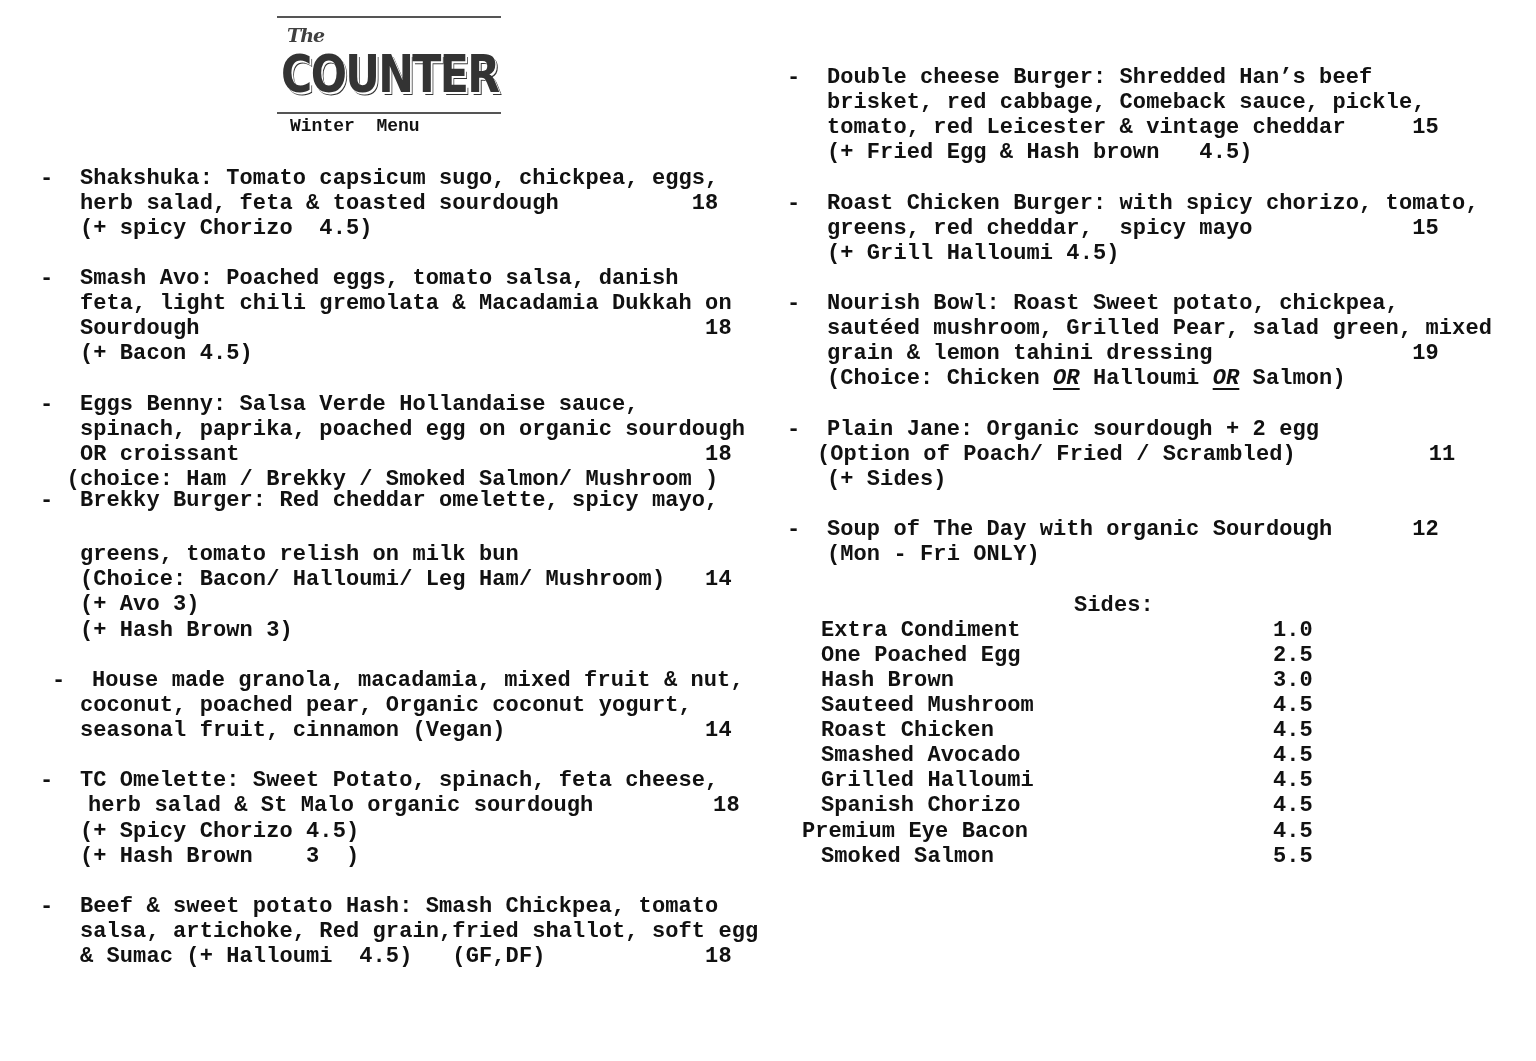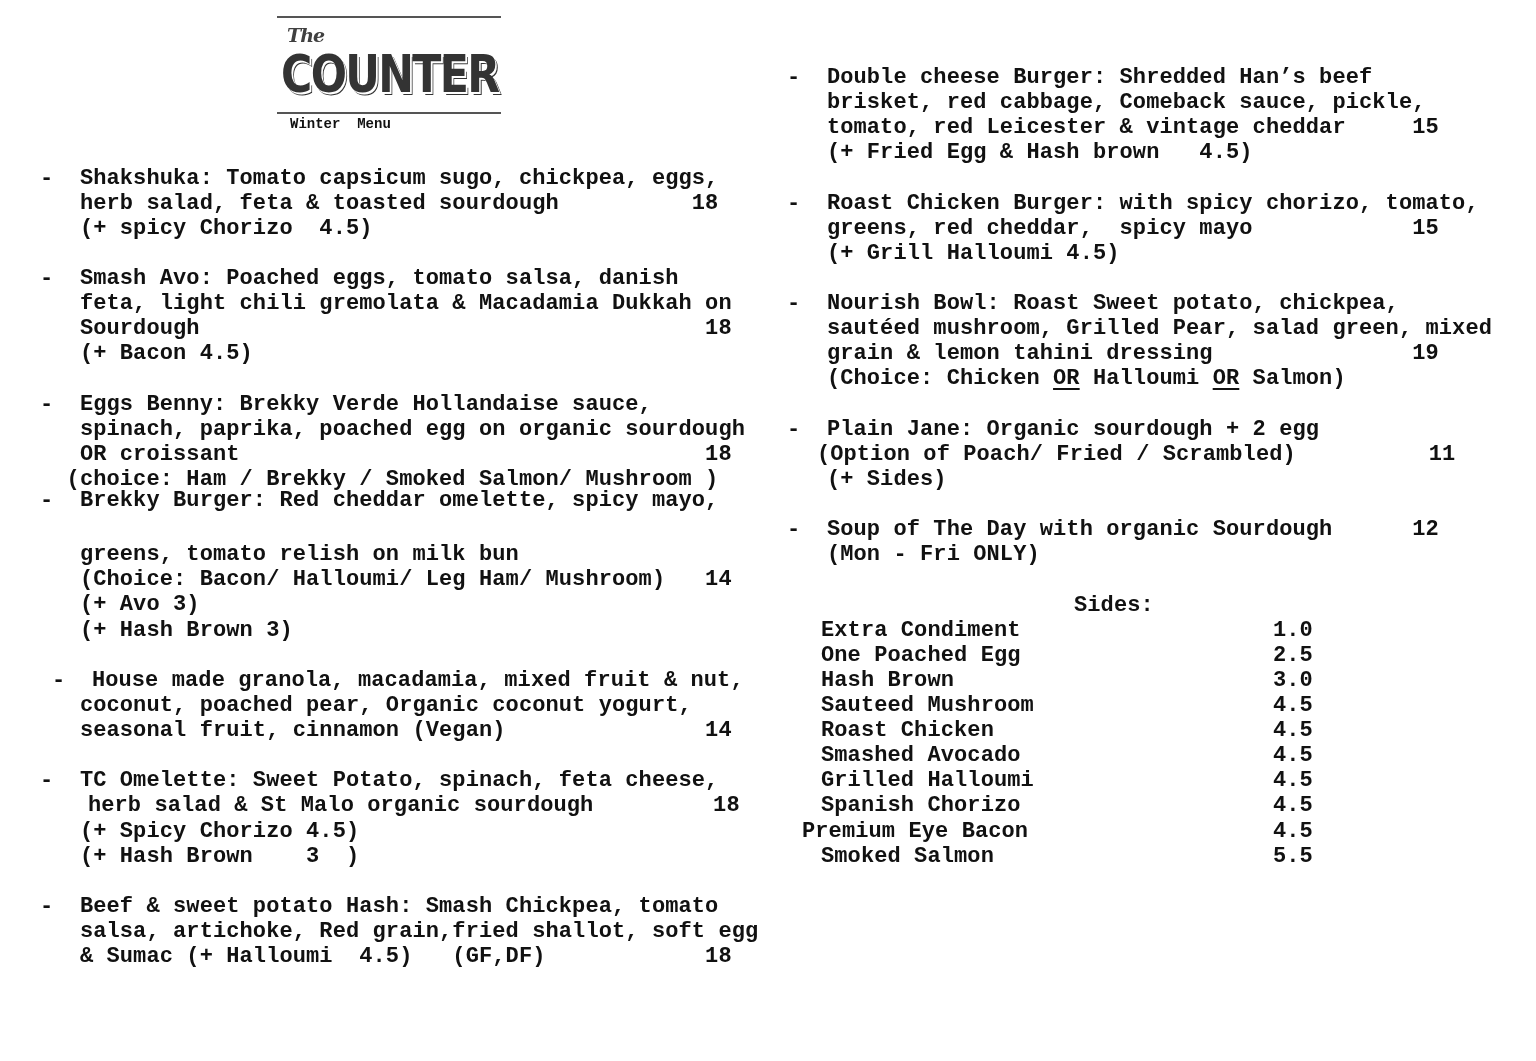--- a/index.html
+++ b/index.html
@@ -4,22 +4,22 @@
 <style>
   html, body { margin:0; padding:0; background:#ffffff; }
   body { width:1536px; height:1061px; position:relative; overflow:hidden;
          font-family:"Liberation Mono", "DejaVu Sans Mono", monospace; color:#111; }
   .line { position:absolute; white-space:pre; font-size:22px; font-weight:bold; line-height:25px; letter-spacing:0.1px; }
   .logo { position:absolute; left:277px; top:16px; width:224px; height:98px; }
   .logo-rule { position:absolute; left:0; width:224px; height:2px; background:#555; }
   .logo-the { position:absolute; left:10px; top:8px; font-family:"DejaVu Serif", serif; font-style:italic; font-weight:bold; font-size:19px; color:#404040; letter-spacing:-1px; }
   .logo-counter { position:absolute; left:4px; top:30px; font-family:"DejaVu Sans", sans-serif; font-weight:bold; font-size:52px; line-height:56px; color:#333; letter-spacing:-2px; transform:scaleX(0.82); transform-origin:left top;
                   text-shadow: 2px 2px 0 #fff, 3px 3px 0 #333; }
-  .subtitle { position:absolute; left:290px; top:116px; font-size:14px; font-weight:bold; white-space:pre; }
-  .u { text-decoration:underline; text-underline-offset:4px; text-decoration-thickness:2px; }
+  .subtitle { position:absolute; left:290px; top:116px; font-size:18px; font-weight:bold; white-space:pre; }
+  .u { text-decoration:underline; text-underline-offset:4px; text-decoration-thickness:2px;font-style:italic; }
 </style>
 </head>
 <body>
 
 <div class="logo">
   <div class="logo-rule" style="top:0"></div>
   <div class="logo-the">The</div>
   <div class="logo-counter">COUNTER</div>
   <div class="logo-rule" style="top:96px"></div>
 </div>
@@ -29,21 +29,21 @@
 
   <div class="line" style="left:40px;top:166px">-  Shakshuka: Tomato capsicum sugo, chickpea, eggs,</div>
   <div class="line" style="left:40px;top:191px">   herb salad, feta &amp; toasted sourdough          18</div>
   <div class="line" style="left:40px;top:216px">   (+ spicy Chorizo  4.5)</div>
 
   <div class="line" style="left:40px;top:266px">-  Smash Avo: Poached eggs, tomato salsa, danish</div>
   <div class="line" style="left:40px;top:291px">   feta, light chili gremolata &amp; Macadamia Dukkah on</div>
   <div class="line" style="left:40px;top:316px">   Sourdough                                      18</div>
   <div class="line" style="left:40px;top:341px">   (+ Bacon 4.5)</div>
 
-  <div class="line" style="left:40px;top:392px">-  Eggs Benny: Brekky Verde Hollandaise sauce,</div>
+  <div class="line" style="left:40px;top:392px">-  Eggs Benny: Salsa Verde Hollandaise sauce,</div>
   <div class="line" style="left:40px;top:417px">   spinach, paprika, poached egg on organic sourdough</div>
   <div class="line" style="left:40px;top:442px">   OR croissant                                   18</div>
   <div class="line" style="left:40px;top:467px">  (choice: Ham / Brekky / Smoked Salmon/ Mushroom )</div>
 
   <div class="line" style="left:40px;top:488px">-  Brekky Burger: Red cheddar omelette, spicy mayo,</div>
   <div class="line" style="left:40px;top:542px">   greens, tomato relish on milk bun</div>
   <div class="line" style="left:40px;top:567px">   (Choice: Bacon/ Halloumi/ Leg Ham/ Mushroom)   14</div>
   <div class="line" style="left:40px;top:592px">   (+ Avo 3)</div>
   <div class="line" style="left:40px;top:618px">   (+ Hash Brown 3)</div>
 

